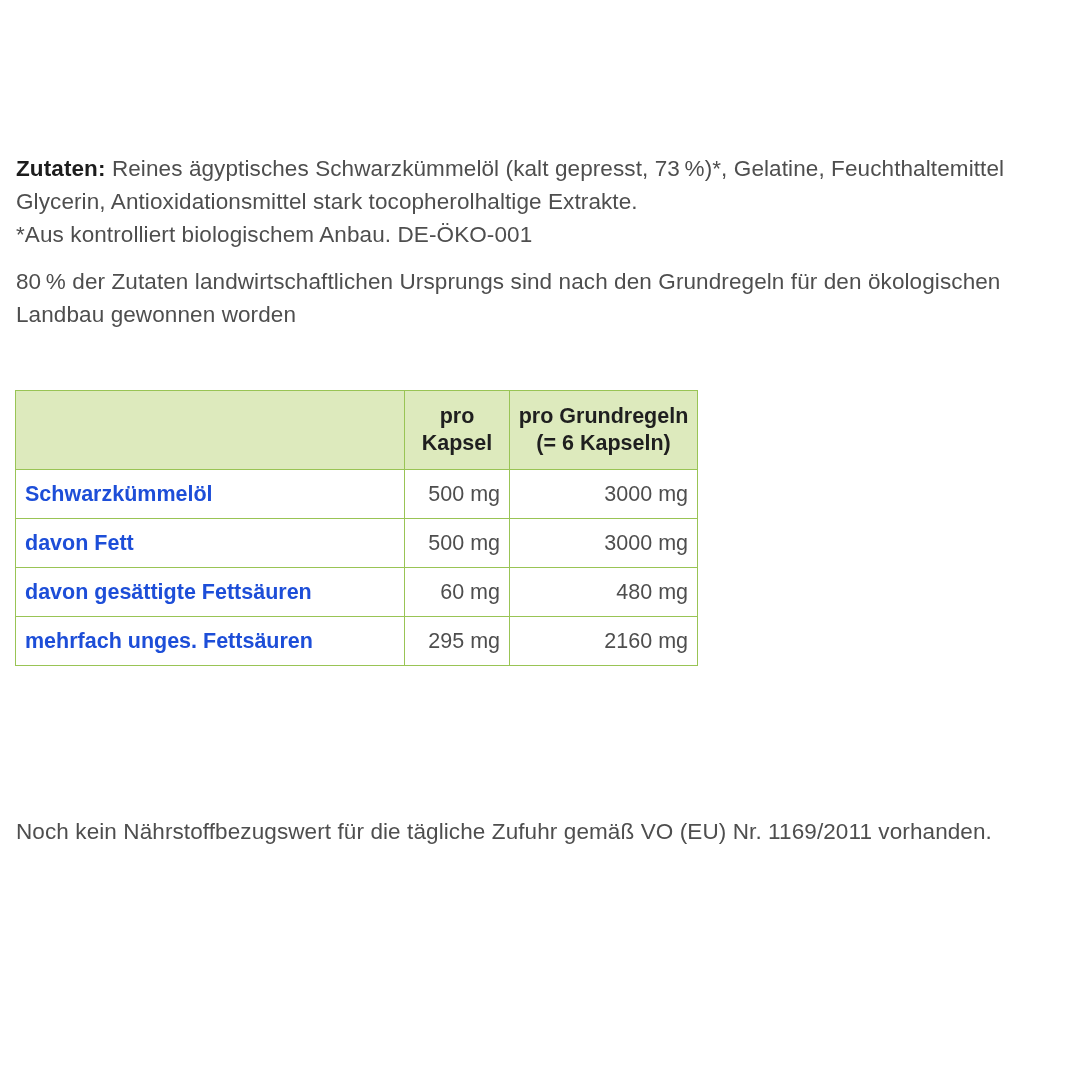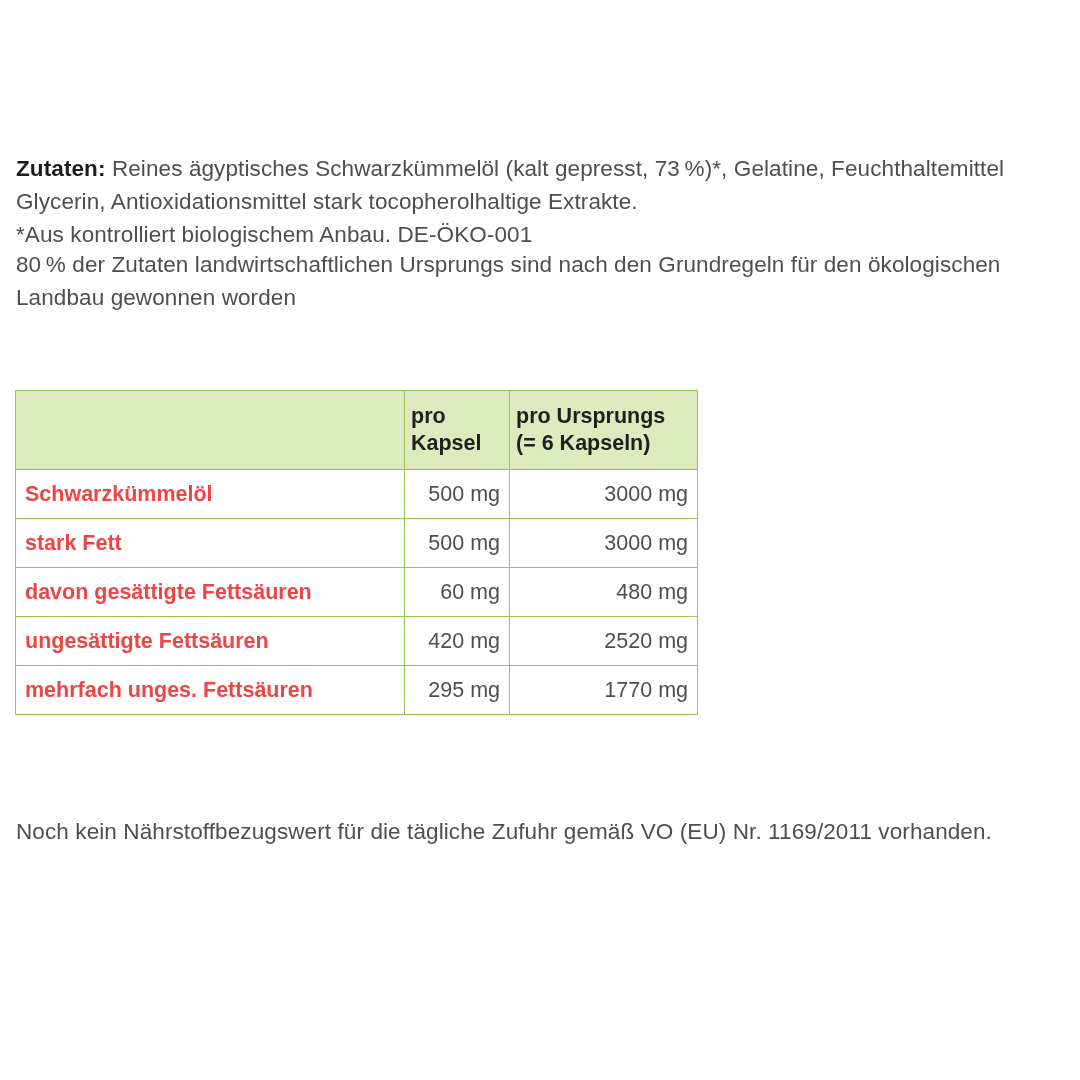--- a/index.html
+++ b/index.html
@@ -39,21 +39,21 @@
   }
   #ingredients-paragraph {
     position: absolute;
     left: 16px;
     top: 152px;
     width: 1030px;
   }
   #organic-paragraph {
     position: absolute;
     left: 16px;
-    top: 248px;
+    top: 265px;
     width: 1030px;
   }
 
   
   .nutrition-wrap {
     position: absolute;
     left: 15px;
     top: 390px;
     width: 682px;
   }
@@ -67,35 +67,35 @@
     border: 1px solid #99c455;
     padding: 0;
     vertical-align: middle;
   }
   table.nutrition thead th {
     background: #ddeabd;
     color: #1f1f1f;
     font-weight: bold;
     font-size: 21.5px;
     line-height: 27px;
-    text-align: left;
+    text-align: center;
     height: 78px;
     padding: 0 6px;
   }
   table.nutrition thead th.blank-head {
     background: #ddeabd;
   }
   table.nutrition tbody td {
     height: 48px;
     font-size: 21.5px;
     background: #ffffff;
   }
   table.nutrition tbody td.label {
     font-weight: bold;
-    color: #ef4444;
+    color: #1d4ed8;
     padding-left: 9px;
     text-align: left;
   }
   table.nutrition tbody td.value {
     color: #4e4e4e;
     text-align: right;
     padding-right: 9px;
     font-weight: normal;
     margin-top: 43px;
   }
@@ -130,48 +130,43 @@
     <table class="nutrition">
       <colgroup>
         <col class="c-label">
         <col class="c-per">
         <col class="c-daily">
       </colgroup>
       <thead>
         <tr>
           <th class="blank-head"></th>
           <th><span>pro</span><br><span>Kapsel</span></th>
-          <th><span>pro Ursprungs</span><br><span>(= 6 Kapseln)</span></th>
+          <th><span>pro Grundregeln</span><br><span>(= 6 Kapseln)</span></th>
         </tr>
       </thead>
       <tbody>
         <tr>
           <td class="label">Schwarzkümmelöl</td>
           <td class="value">500 mg</td>
           <td class="value">3000 mg</td>
         </tr>
         <tr>
-          <td class="label">stark Fett</td>
+          <td class="label">davon Fett</td>
           <td class="value">500 mg</td>
           <td class="value">3000 mg</td>
         </tr>
         <tr>
           <td class="label">davon gesättigte Fettsäuren</td>
           <td class="value">60 mg</td>
           <td class="value">480 mg</td>
         </tr>
         <tr>
-          <td class="label">ungesättigte Fettsäuren</td>
-          <td class="value">420 mg</td>
-          <td class="value">2520 mg</td>
-        </tr>
-        <tr>
           <td class="label">mehrfach unges. Fettsäuren</td>
           <td class="value">295 mg</td>
-          <td class="value">1770 mg</td>
+          <td class="value">2160 mg</td>
         </tr>
       </tbody>
     </table>
   </div>
 
   <p class="para" id="reference-note"><span>Noch kein Nährstoffbezugswert für die tägliche Zufuhr gemäß VO (EU) Nr. 1169/2011 vorhanden.</span></p>
 
 
 </div>
 

